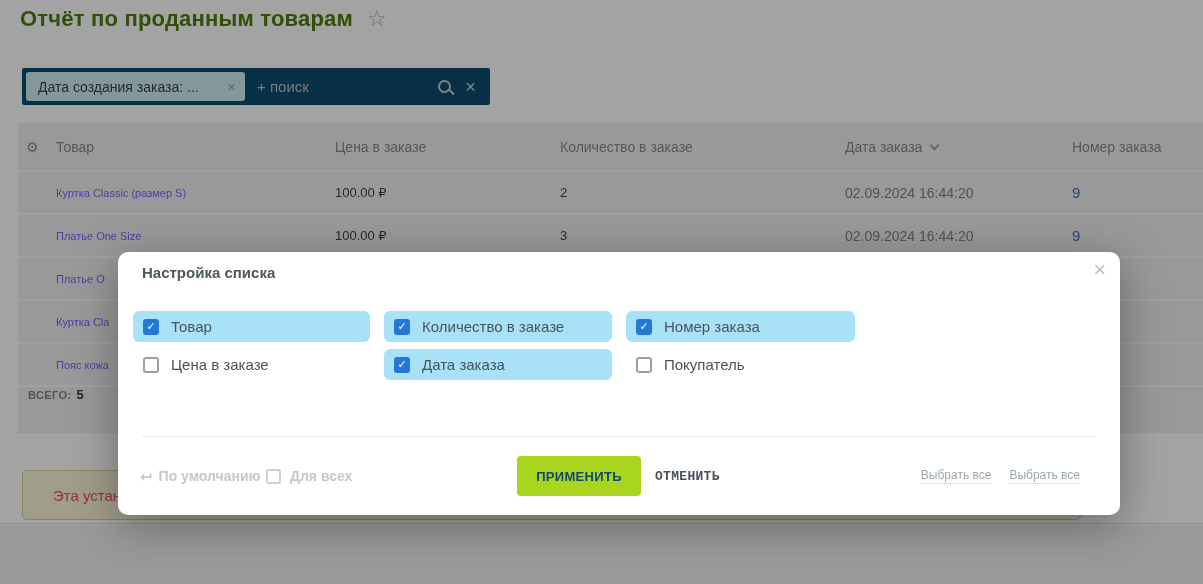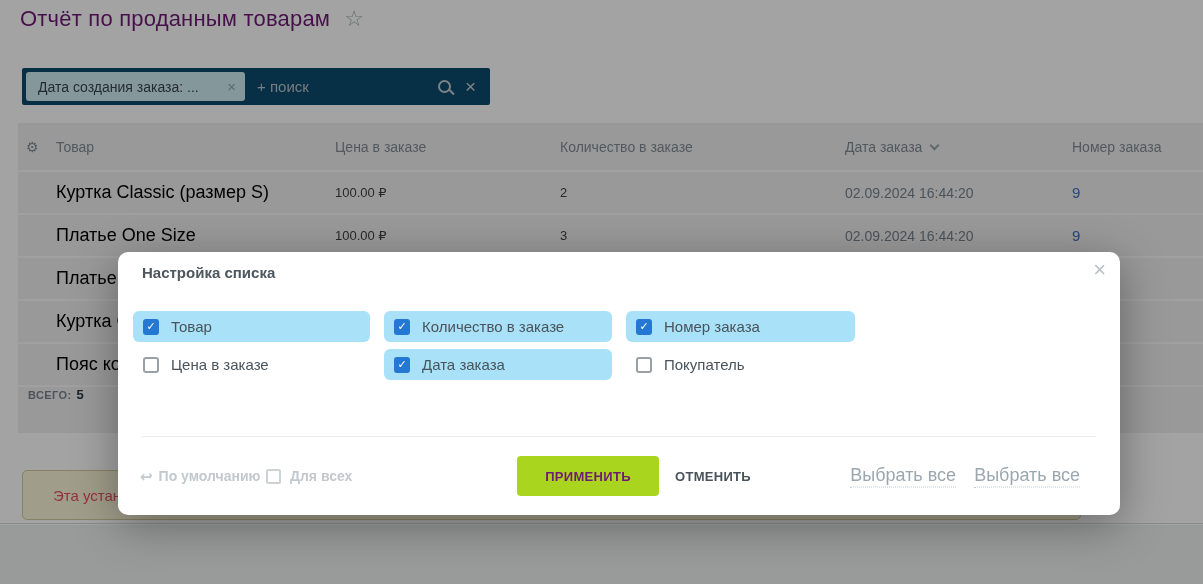--- a/index.html
+++ b/index.html
@@ -4,40 +4,40 @@
 <style>
   * { margin:0; padding:0; box-sizing:border-box; }
   body { font-family:"Liberation Sans","DejaVu Sans",sans-serif; background:#888; }
   .screen { position:relative; width:1203px; height:584px; overflow:hidden; background:#fdfffe; }
 
   
   .content-card { position:absolute; left:0; top:0; width:1203px; height:524px; background:#fdfffe; border-bottom:1px solid #d6dad8; }
   .bottom-strip { position:absolute; left:0; top:525px; width:1203px; height:59px; background:#f0f3f2; }
 
   .title-row { position:absolute; left:20px; top:6px; display:flex; align-items:center; gap:14px; }
-  .page-title { font-size:22px; font-weight:normal; color:#701a75; letter-spacing:.2px; }
+  .page-title { font-size:22px; font-weight:bold; color:#4d7c0f; letter-spacing:.2px; }
   .star { font-size:22px; color:#a7adb0; line-height:1; }
 
   .filter-bar { position:absolute; left:22px; top:68px; width:468px; height:37px; background:#0c4a6e; border-radius:2px; display:flex; align-items:center; }
   .filter-tag { margin-left:4px; width:219px; height:29px; background:#cfeef4; border-radius:3px; display:flex; align-items:center; padding:0 9px 0 12px; }
   .filter-tag-label { font-size:14px; color:#39444b; flex:1; white-space:nowrap; overflow:hidden; }
   .filter-tag-x { color:#8fa6ae; font-size:15px; line-height:1; }
   .filter-placeholder { margin-left:12px; font-size:15px; color:#bac4c8; flex:1; }
   .filter-icons { display:flex; align-items:center; gap:14px; margin-right:14px; }
   .mag { width:13px; height:13px; border:2px solid #c3ced2; border-radius:50%; position:relative; }
   .mag::after { content:''; position:absolute; width:7px; height:2px; background:#c3ced2; transform:rotate(45deg); right:-6px; bottom:-2px; }
   .clear-x { font-size:19px; color:#c3ced2; line-height:1; }
 
   .table { position:absolute; left:18px; top:123px; width:1185px; background:#eff0f0; }
   .trow { display:grid; grid-template-columns:30px 279px 225px 285px 227px auto; padding-left:8px; align-items:center; height:43px; border-top:2px solid #fafbfb; }
   .thead { height:47px; border-top:none; }
   .thead > div { font-size:14px; color:#808b92; }
   .gear { font-size:15px; color:#b6bdc1; line-height:1; }
   .sort-chevron { display:inline-block; width:7px; height:7px; border-right:2px solid #9aa3aa; border-bottom:2px solid #9aa3aa; transform:rotate(45deg); margin-left:9px; margin-bottom:3px; }
-  .c-product { color:#000000; font-size:18px; text-decoration:none; white-space:nowrap; overflow:hidden; }
+  .c-product { color:#8b5cf6; font-size:11px; text-decoration:none; white-space:nowrap; overflow:hidden; }
   .c-price, .c-qty { font-size:13px; color:#404040; }
   .c-date { font-size:14px; color:#77828c; }
   .c-num { color:#3e6dc4; font-size:15px; text-decoration:none; }
   .tfoot { height:48px; display:flex; align-items:baseline; padding-left:10px; border-top:2px solid #fafbfb; }
   .total-label { font-size:11px; font-weight:bold; color:#79838a; letter-spacing:.4px; }
   .total-value { font-size:13px; font-weight:bold; color:#2f353a; margin-left:5px; }
 
   .warning-box { position:absolute; left:22px; top:470px; width:1059px; height:50px; background:#fbf6d8; border:1px solid #d3cc9c; border-radius:5px; display:flex; align-items:center; padding-left:30px; font-size:15px; color:#e8515e; }
 
   
@@ -55,24 +55,24 @@
   .opt.unchecked .cb span { visibility:hidden; }
   .opt-label { font-size:15px; color:#49535b; }
 
   .modal-divider { position:absolute; left:24px; right:24px; top:184px; border-top:1px solid #e9ebec; }
   .modal-footer { position:absolute; left:0; right:0; top:185px; bottom:0; }
   .modal-footer > * { position:absolute; top:50%; transform:translateY(-50%); }
   .default-btn { left:22px; display:flex; align-items:center; gap:6px; color:#c2c9ce; font-weight:bold; font-size:14px; }
   .back-icon { font-size:15px; line-height:1; }
   .forall { left:148px; display:flex; align-items:center; gap:9px; color:#c2c9ce; font-weight:bold; font-size:14px; }
   .forall-cb { width:15px; height:15px; border:2px solid #ccd3d7; border-radius:2px; background:#fff; }
-  .apply-btn { left:399px; width:142px; height:40px; background:#a9d51e; border:none; border-radius:4px; color:#701a75; font-weight:bold; font-size:13px; letter-spacing:.3px; display:flex; align-items:center; justify-content:center; cursor:pointer; font-family:inherit; }
-  .cancel-btn { left:537px; background:none; border:none; font-weight:bold; font-size:13px; color:#49525a; letter-spacing:.3px; cursor:pointer; font-family:Liberation Sans, sans-serif;margin-left:20px; }
+  .apply-btn { left:399px; width:124px; height:40px; background:#a9d51e; border:none; border-radius:4px; color:#0c4a6e; font-weight:bold; font-size:13px; letter-spacing:.3px; display:flex; align-items:center; justify-content:center; cursor:pointer; font-family:inherit; }
+  .cancel-btn { left:537px; background:none; border:none; font-weight:bold; font-size:13px; color:#49525a; letter-spacing:.3px; cursor:pointer; font-family:Liberation Mono, monospace; }
   .right-links { right:40px; display:flex; gap:18px; }
-  .link-dotted { font-size:18px; color:#9ba7ae; border-bottom:1px dotted #bfc9cf; padding-bottom:1px; cursor:pointer; }
+  .link-dotted { font-size:12px; color:#9ba7ae; border-bottom:1px dotted #bfc9cf; padding-bottom:1px; cursor:pointer; }
 </style>
 </head>
 <body>
 
 <div class="screen">
 
   <div class="content-card">
 
     <div class="title-row">
       <div class="page-title">Отчёт по проданным товарам</div>

